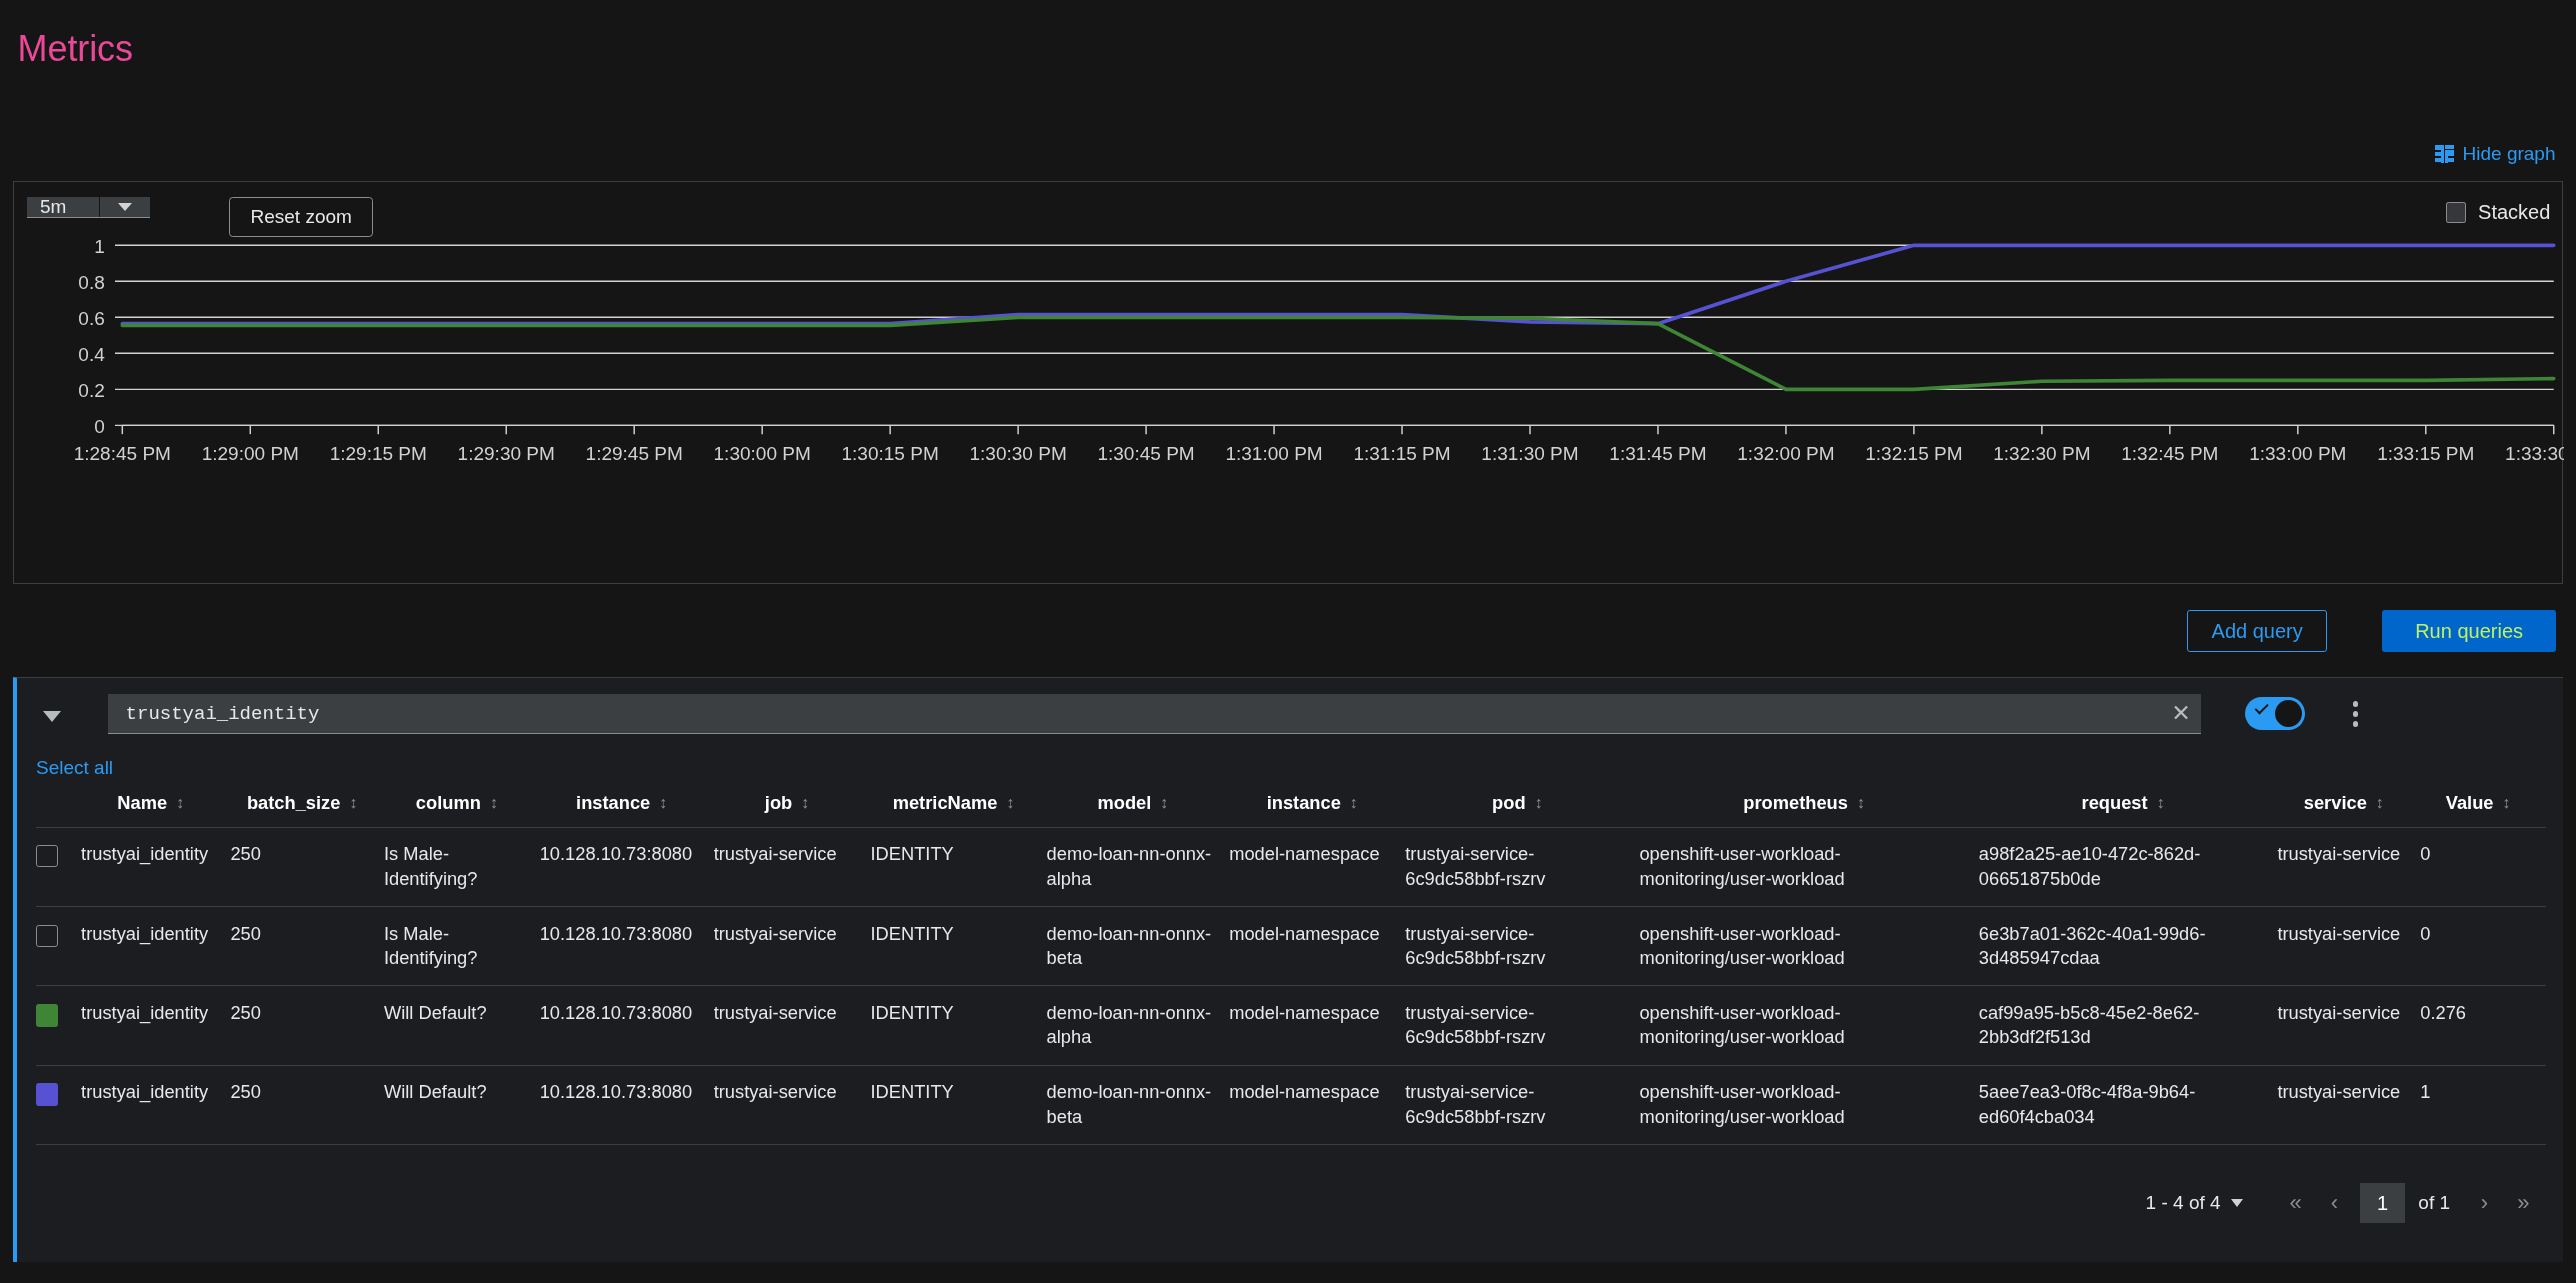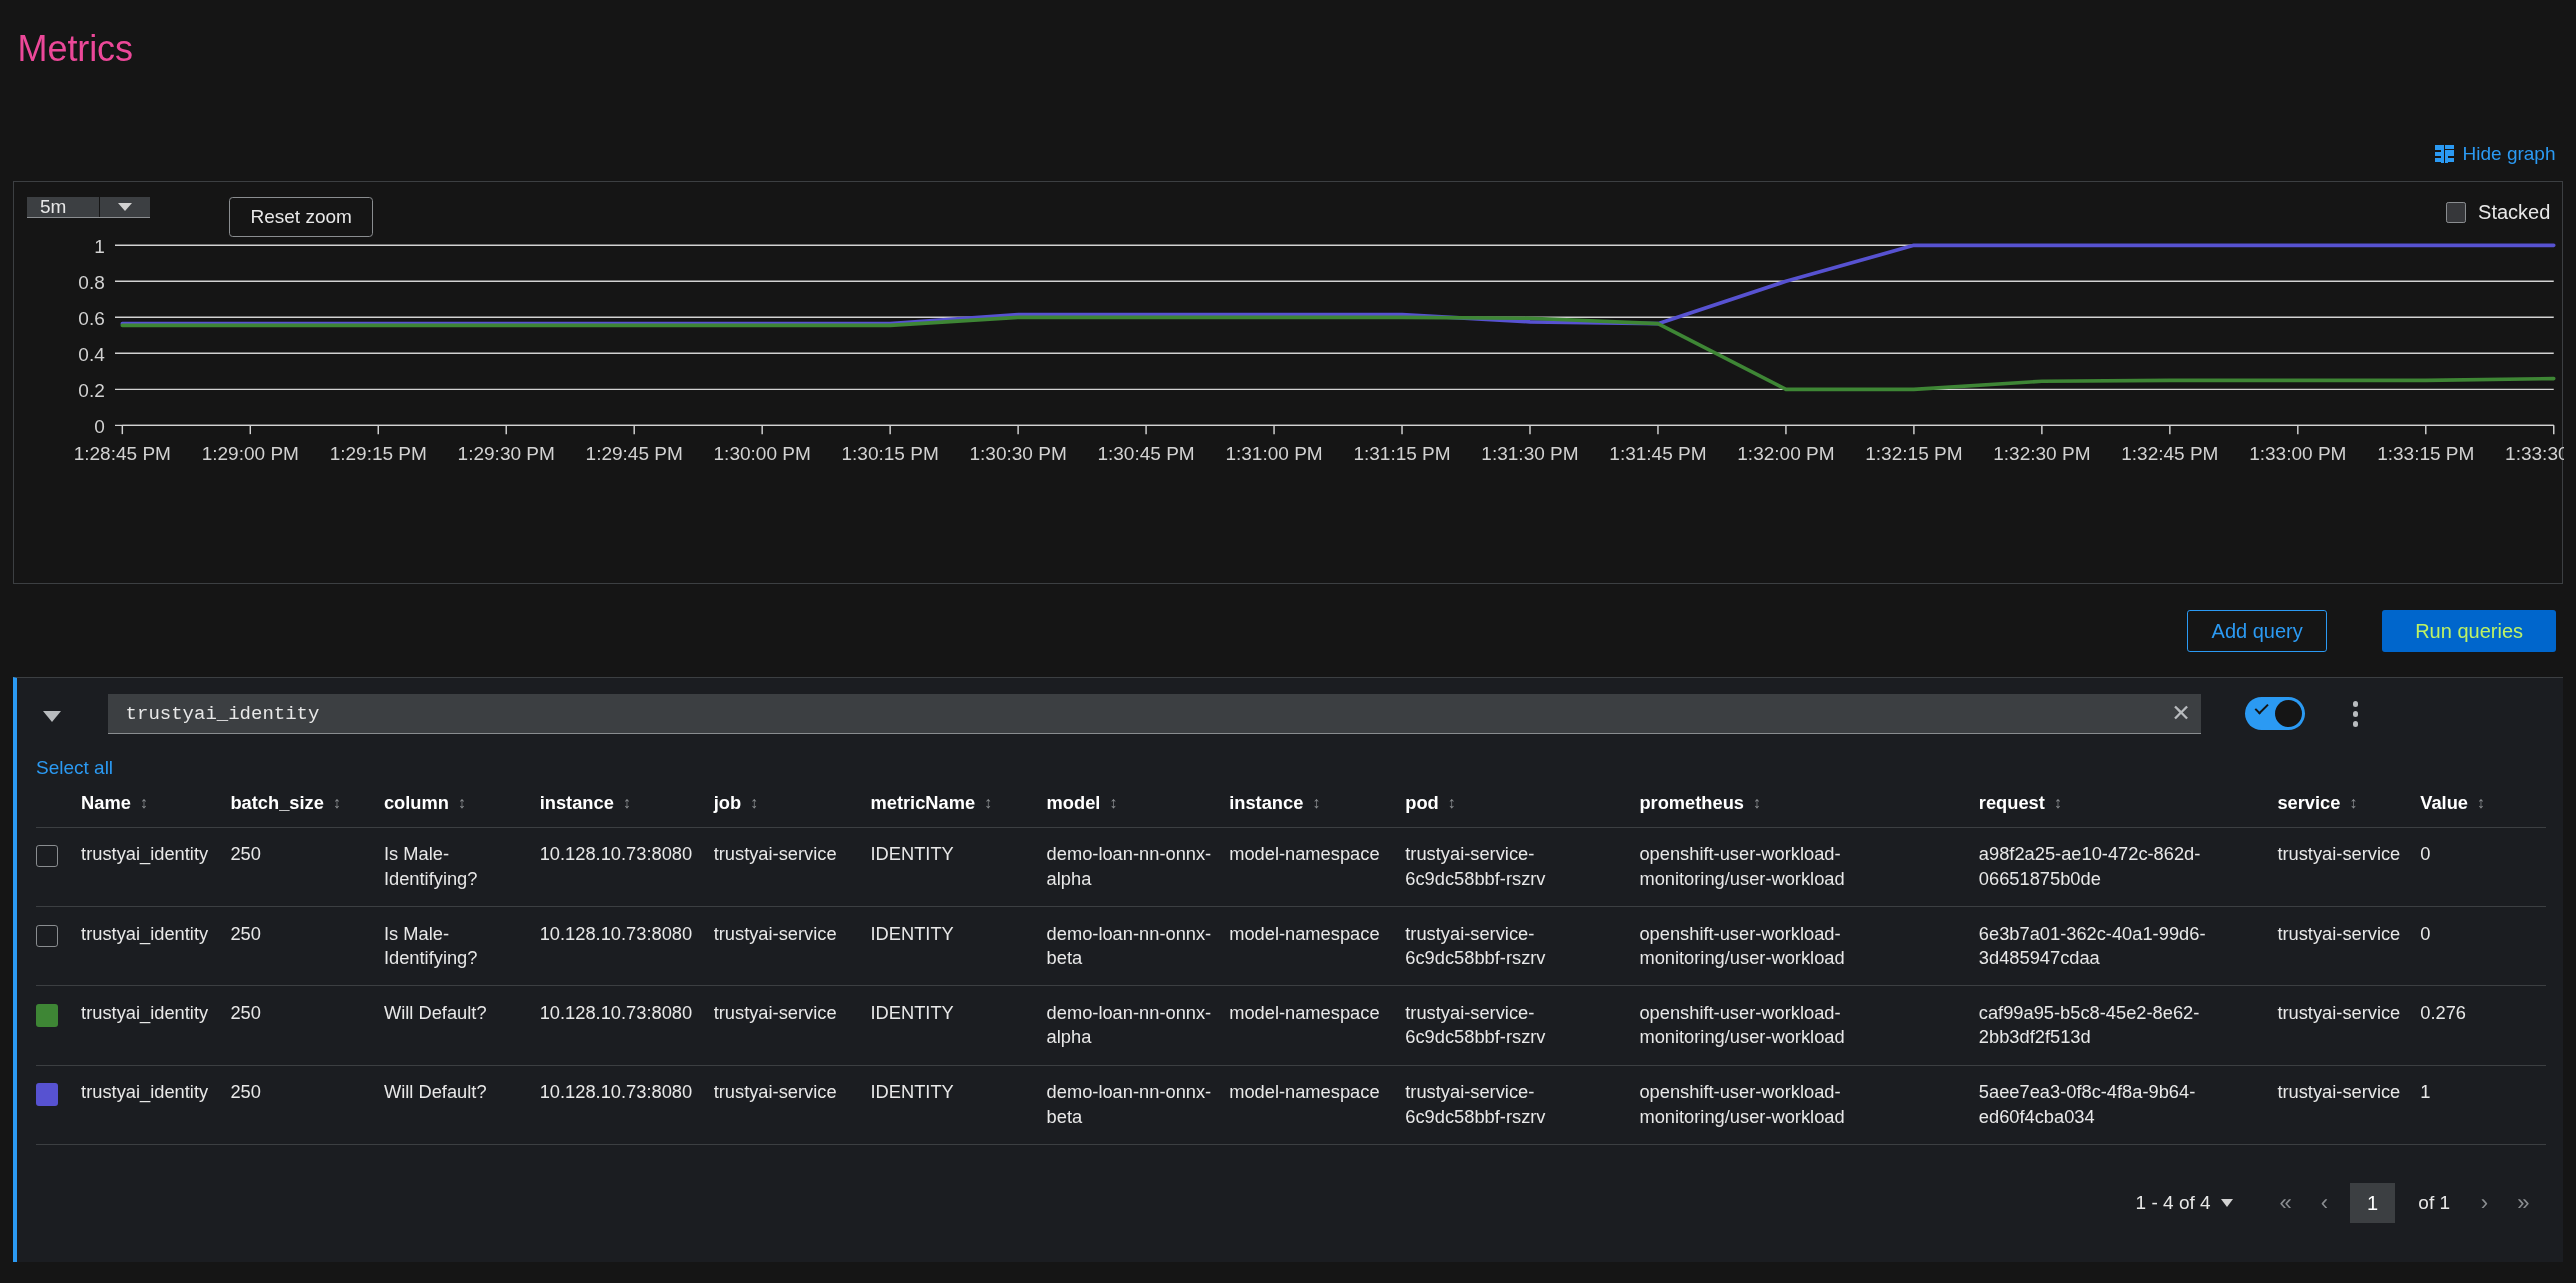--- a/index.html
+++ b/index.html
@@ -151,21 +151,21 @@
     position: absolute; left: 19px; top: 79px;
     color: #2b9af3; font-size: 19px; cursor: pointer;
   }
 
   
   table.metrics-table {
     position: absolute; left: 19px; top: 108px; width: 2510px;
     border-collapse: collapse; table-layout: fixed;
   }
   table.metrics-table th {
-    text-align: left; font-size: 18.3px; font-weight: bold; color: #ffffff;
+    text-align: center; font-size: 18.3px; font-weight: bold; color: #ffffff;
     padding: 5.9px 10.2px 13px 0; vertical-align: middle; white-space: nowrap;
   }
   table.metrics-table td {
     font-size: 18.3px; color: #e8e8e8; padding: 14.6px 10.2px 14.6px 0;
     vertical-align: top; line-height: 1.34; word-break: break-word;
     border-top: 0.7px solid #3c3f42;
   }
   table.metrics-table tr.row-last td { border-bottom: 0.7px solid #3c3f42; }
   .sort-icon {
     display: inline-block; margin-left: 8.8px; color: #8a8d90; font-size: 16px;
@@ -198,21 +198,21 @@
   }
   .pg-btn {
     background: none; border: none; color: #8a8d90; font-size: 22px;
     padding: 0 14.6px; cursor: pointer; font-family: "Liberation Sans", sans-serif;
   }
   .pg-input {
     width: 45px; height: 40px; background: #3c3f42; border: none;
     color: #ffffff; font-size: 20px; text-align: center;
     font-family: "Liberation Sans", sans-serif; margin: 0 7.3px;
   }
-  .pg-of { font-size: 19px; color: #e8e8e8; margin: 0 16px 0 16px; }
+  .pg-of { font-size: 19px; color: #e8e8e8; margin: 0 16px 0 6px; }
 </style>
 </head>
 <body>
 
 <div class="page">
 
   <div class="page-header">
     <div class="page-title">Metrics</div>
   </div>
 

